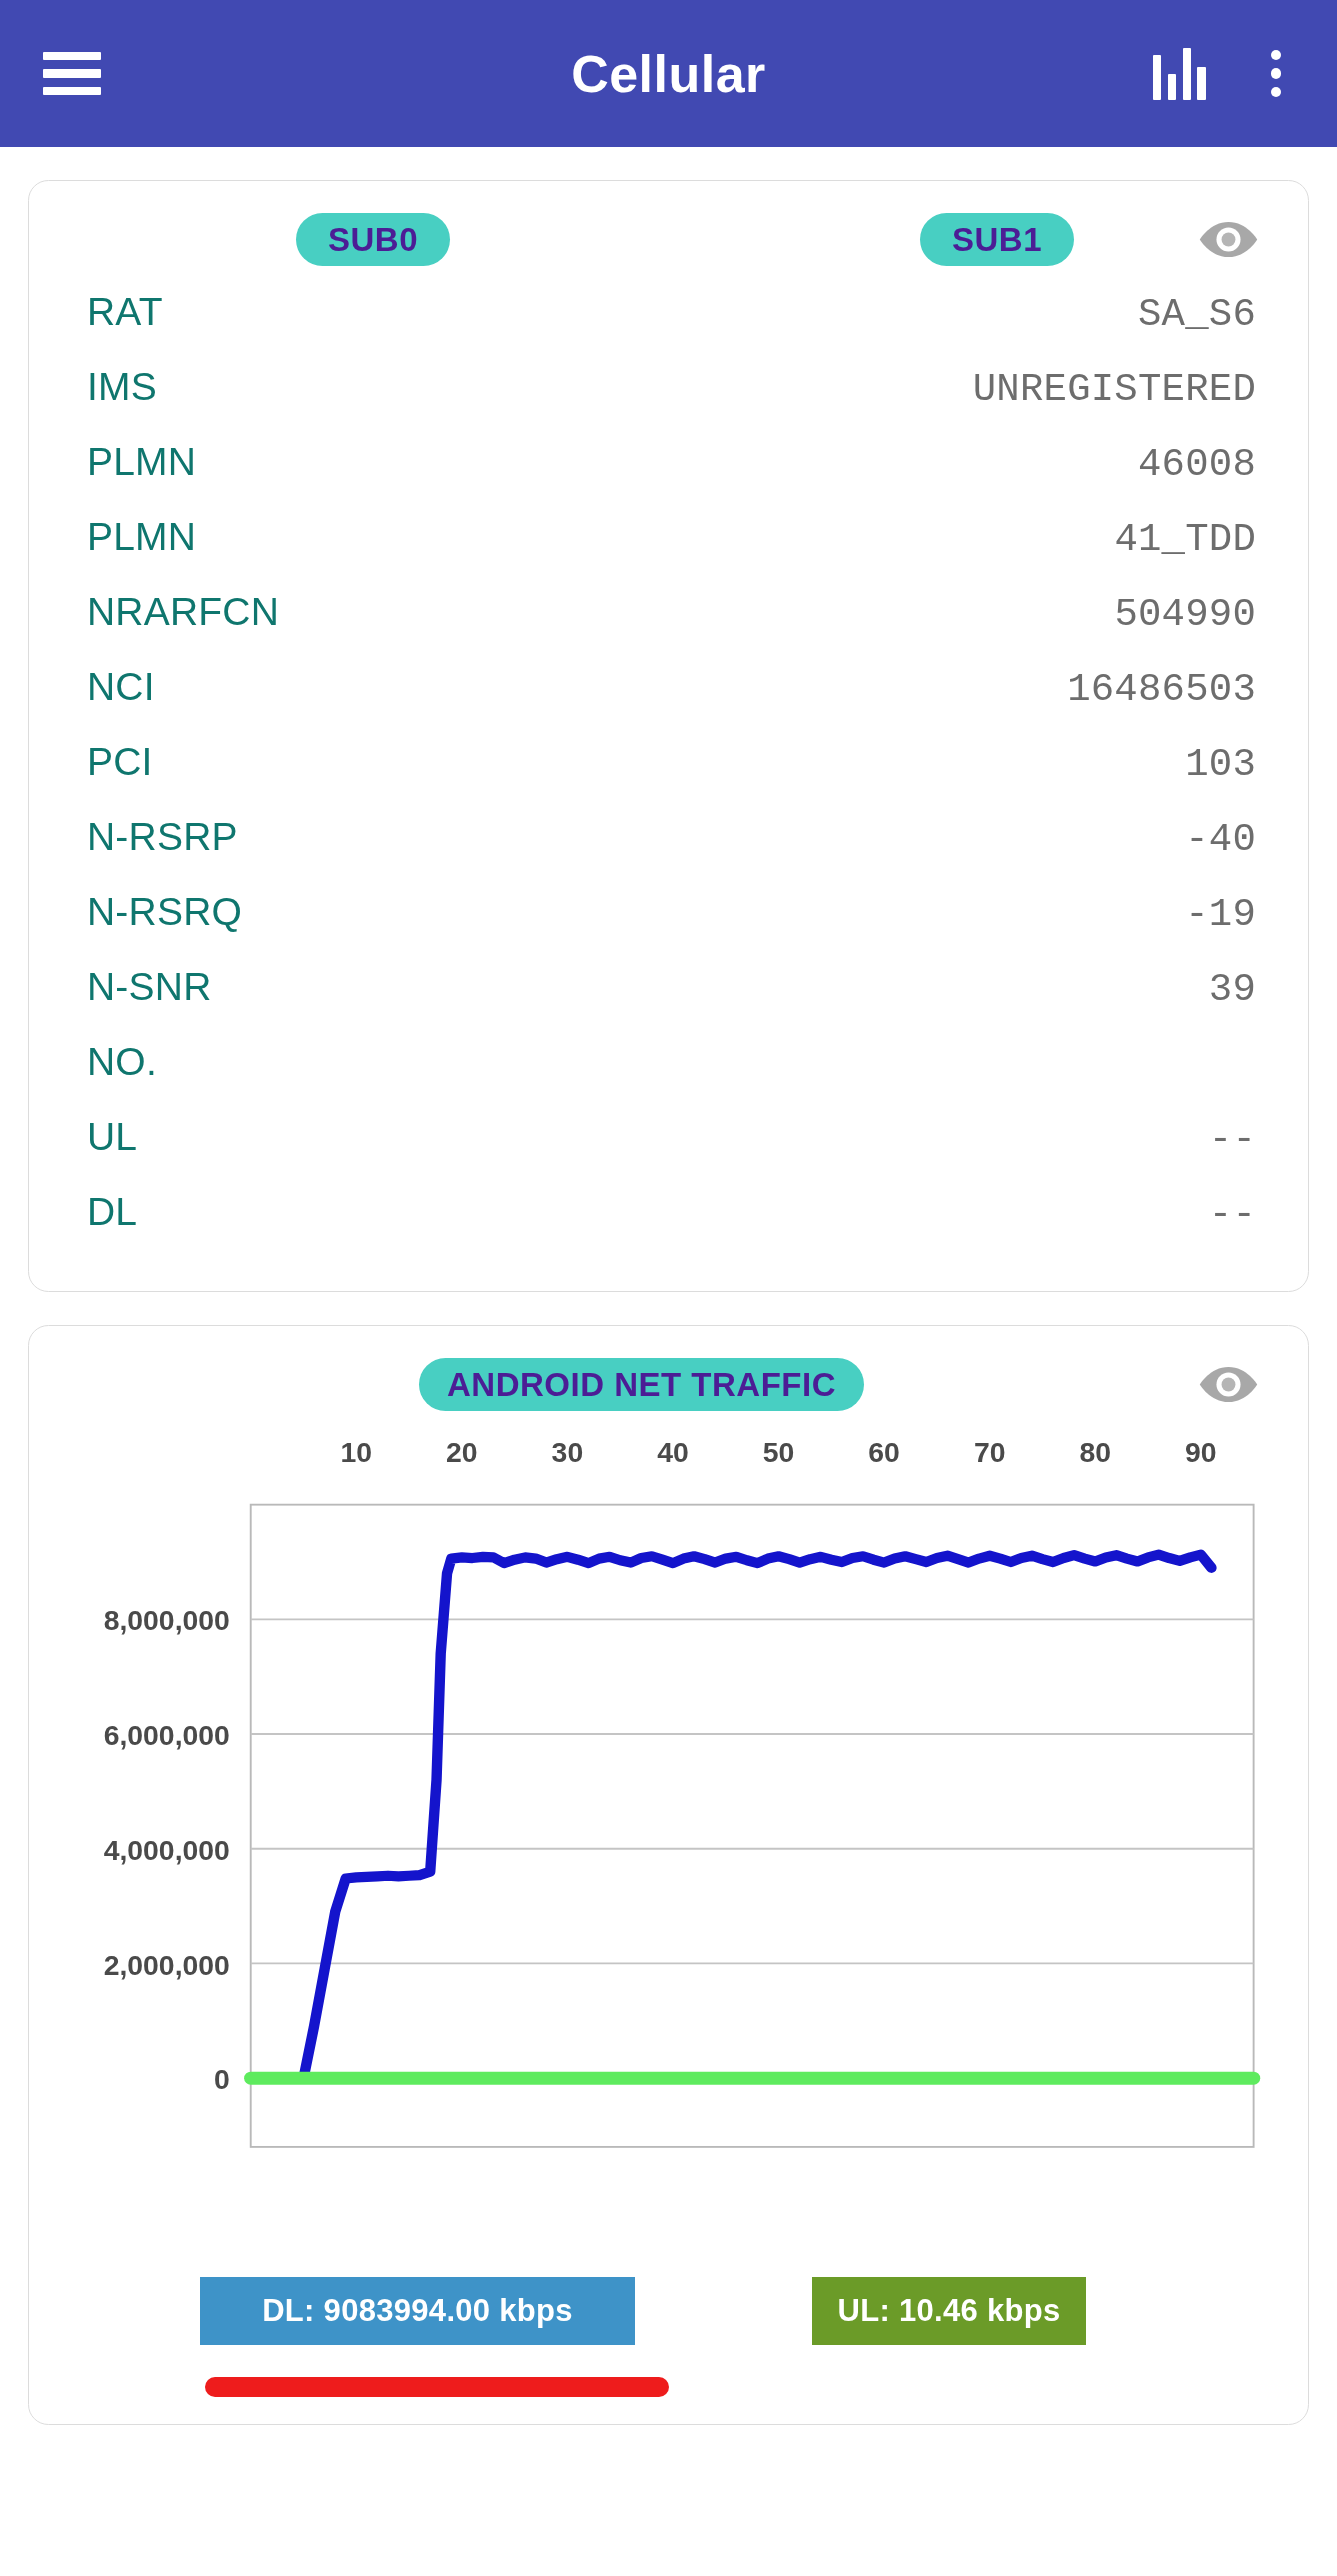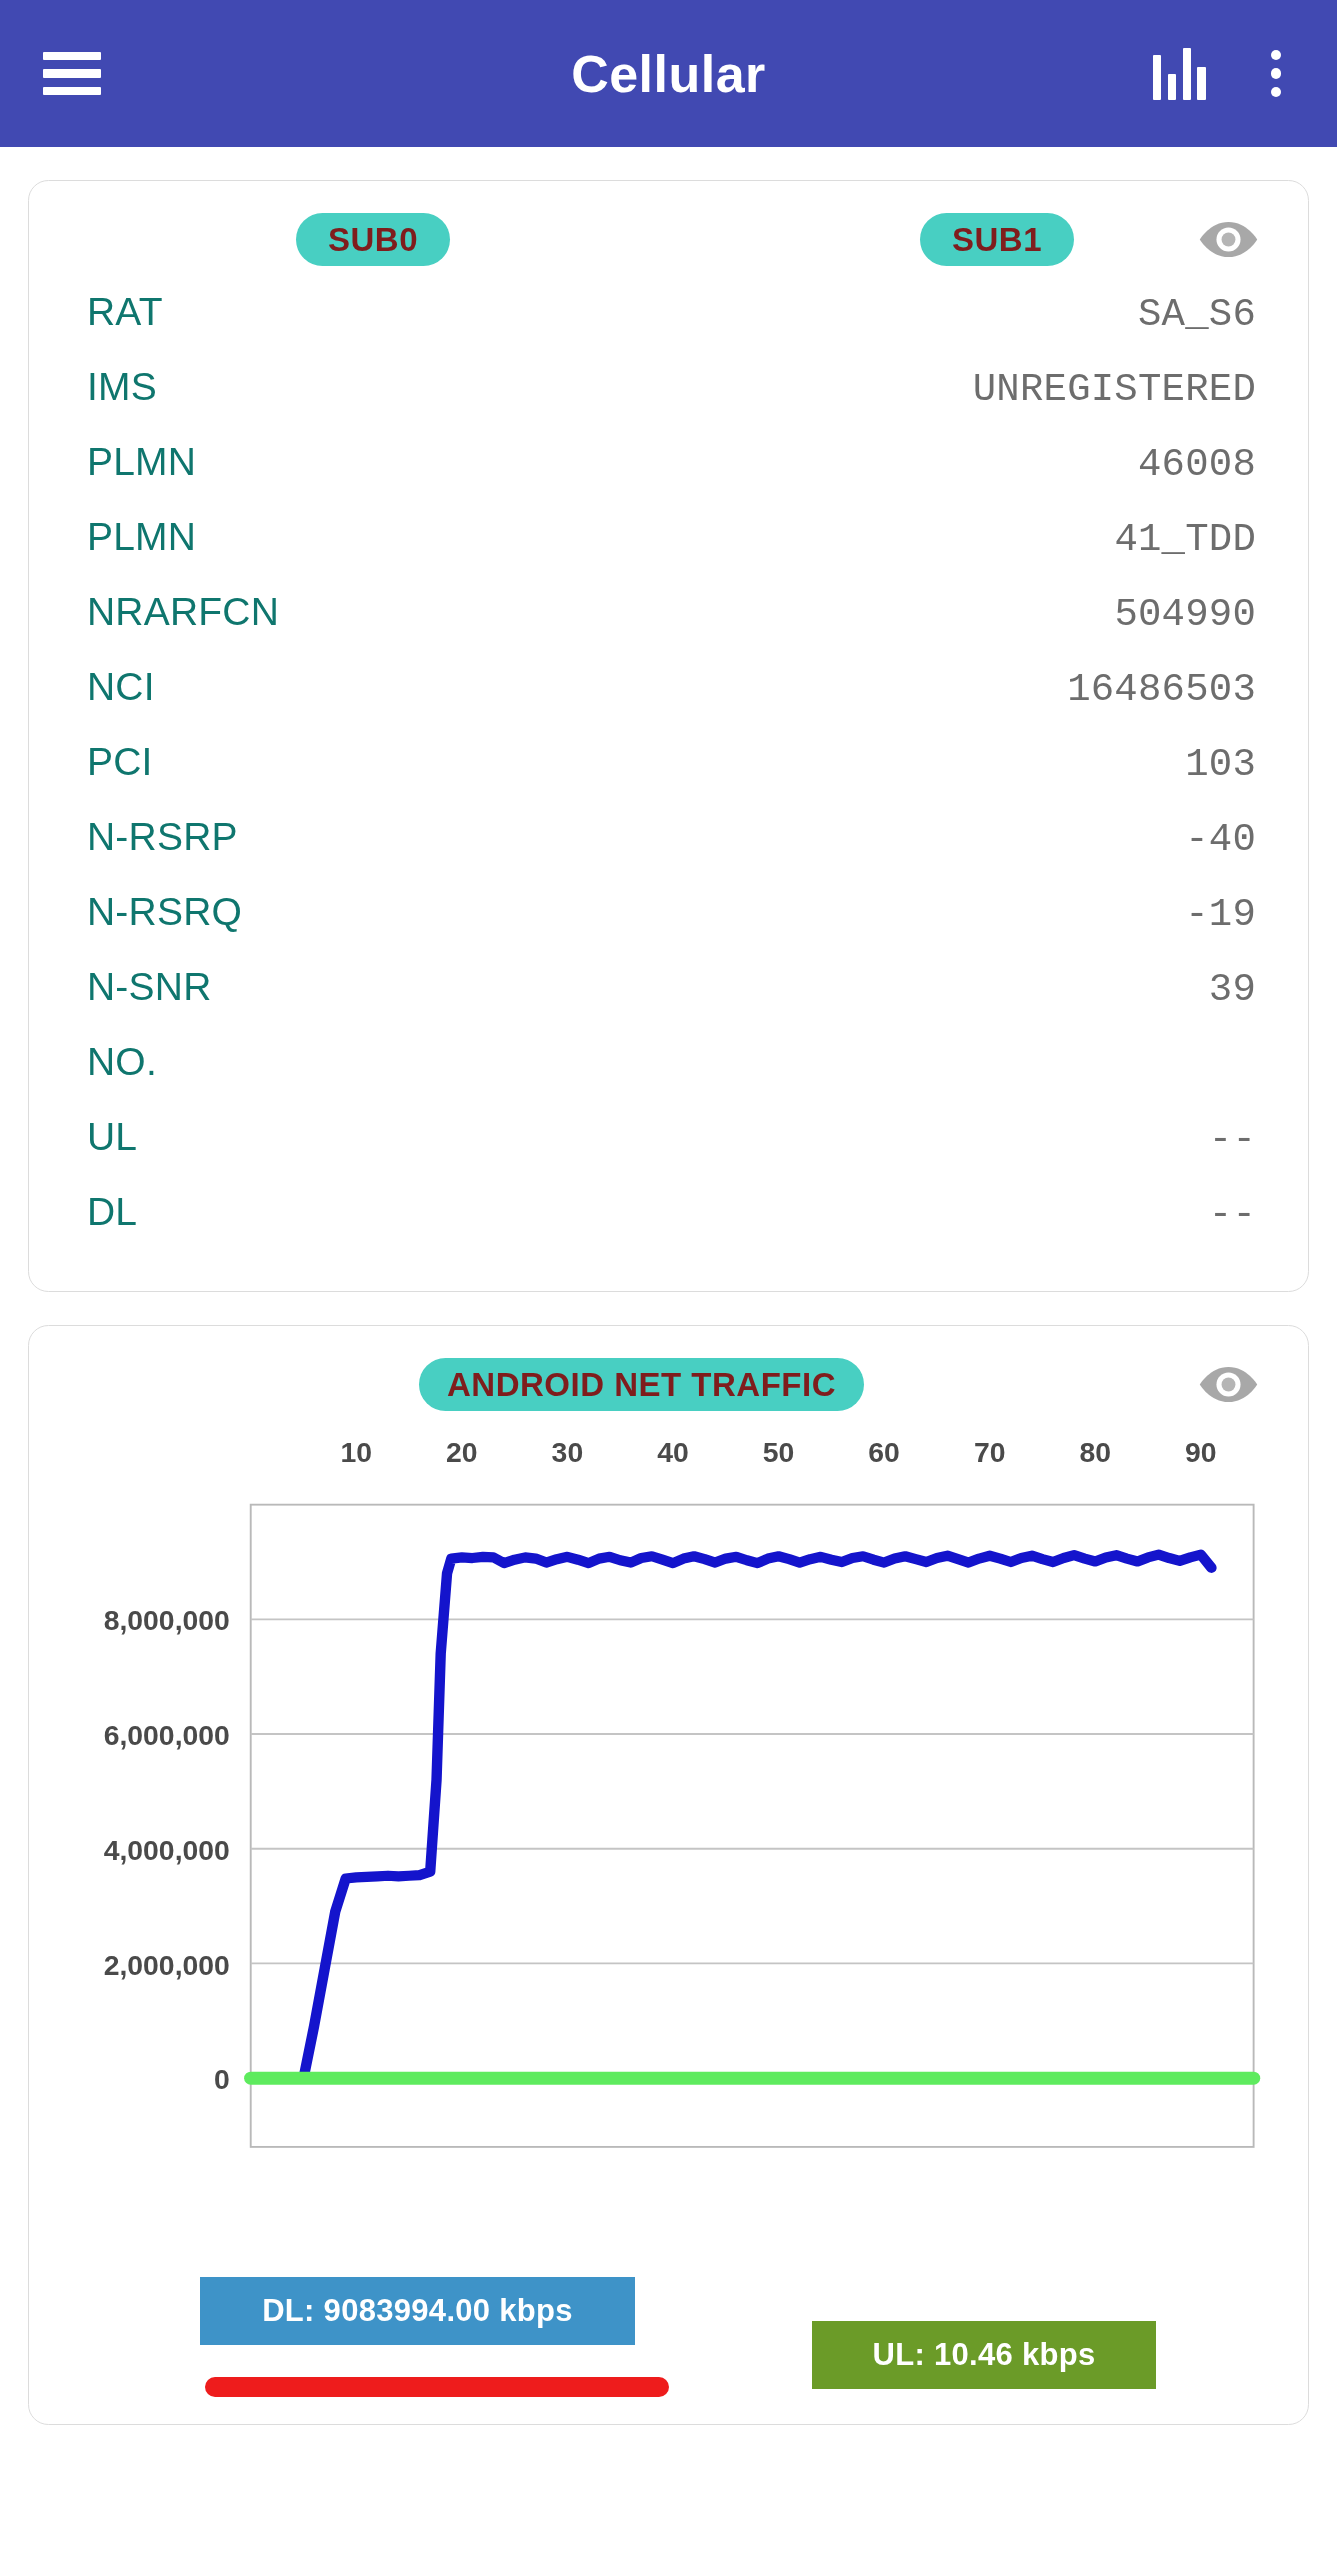--- a/index.html
+++ b/index.html
@@ -70,21 +70,21 @@
 
   .card-head {
     position: relative;
     display: flex;
     align-items: center;
     height: 76px;
     padding: 0 28px;
   }
   .pill {
     background: #48cfc2;
-    color: #7f1d1d;
+    color: #4c1d95;
     font-size: 33px;
     font-weight: bold;
     border-radius: 32px;
     padding: 10.2px 32px;
     letter-spacing: 0.5px;
     line-height: 1;
     white-space: nowrap;
   }
   .pill-sub0 { position: absolute; left: 267px; }
   .pill-sub1 { position: absolute; left: 891px; }
@@ -144,23 +144,22 @@
   }
   .badge-dl {
     position: absolute;
     left: 171px;
     width: 435px;
     background: #3e93c8;
   }
   .badge-ul {
     position: absolute;
     left: 783px;
-    width: 344px;
+    width: 274px;
     background: #6b9b28;
-    margin-top: 44px;
   }
   .red-bar {
     position: absolute;
     left: 176px;
     top: 128px;
     width: 464px;
     height: 20.4px;
     background: #ee1c1c;
     border-radius: 10.2px;
   }

